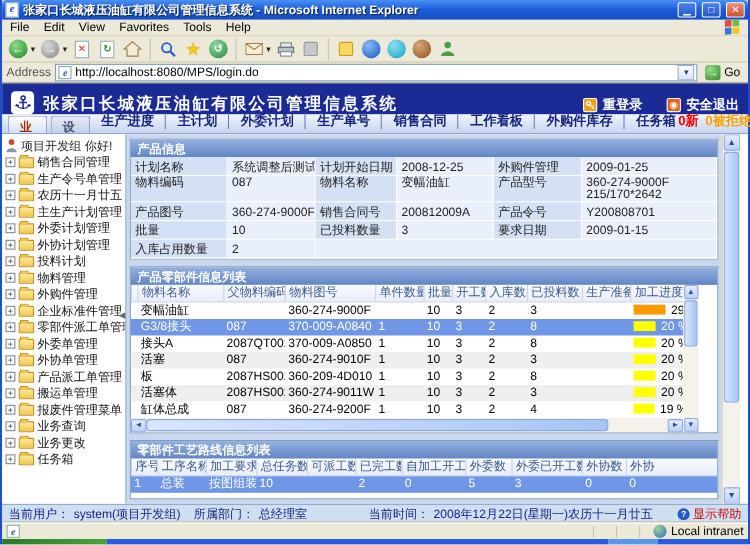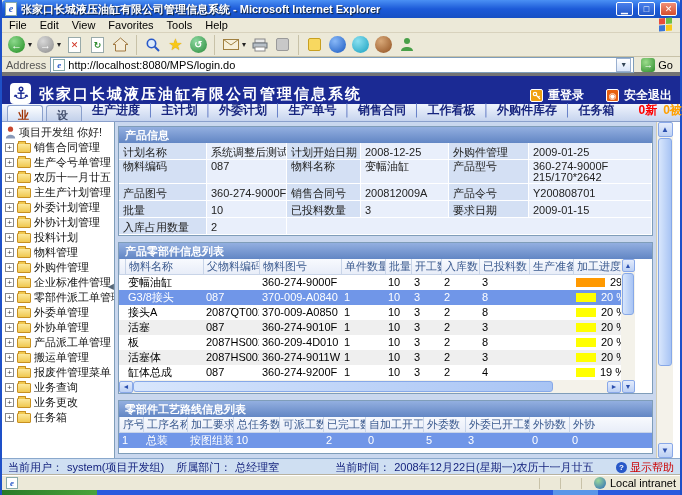--- a/index.html
+++ b/index.html
@@ -27,21 +27,21 @@
 .circ.hist{background:radial-gradient(circle at 35% 30%,#8cd8a0,#2a8a3a);font-size:10px}
 .circ.msn{background:radial-gradient(circle at 35% 30%,#88b8f8,#1858c0)}
 .circ.media{background:radial-gradient(circle at 35% 30%,#8ae0f0,#18a0c0)}
 .circ.research{background:radial-gradient(circle at 35% 30%,#d8a878,#905020)}
 .pagic{width:13px;height:16px;background:#fff;border:1px solid #9aa;display:flex;align-items:center;justify-content:center;font-size:9px;font-weight:bold}
 .caret{font-size:8px;color:#222;margin-left:-2px}
 .tb-sep{width:1px;height:20px;background:#c8c2a8;margin:0 2px}
 .sq{width:13px;height:13px;border-radius:2px}
 .star{color:#f8c818;font-size:16px;text-shadow:0 0 1px #b08000}
 
-.addressbar{height:19px;display:flex;align-items:center;gap:4px;padding:0 4px;background:#ece9d8;border-bottom:4px solid #737373}
+.addressbar{height:19px;display:flex;align-items:center;gap:4px;padding:0 4px;background:#ece9d8;border-bottom:1px solid #737373}
 .addr-label{color:#555}
 .addr-input{flex:1;height:16px;background:#fff;border:1px solid #7f9db9;display:flex;align-items:center;padding:0 2px;gap:3px}
 .addr-input .url{color:#000;white-space:nowrap;overflow:hidden}
 .addr-drop{width:15px;height:14px;background:linear-gradient(#fff,#d8e4f8);border:1px solid #9ab0d0;font-size:7px;color:#345;display:flex;align-items:center;justify-content:center;margin-left:auto}
 .gobtn{display:flex;align-items:center;gap:3px;padding:0 3px}
 .goarrow{width:14px;height:14px;border-radius:3px;background:radial-gradient(circle at 35% 30%,#9cdc8c,#2a8a2a);color:#fff;font-size:9px;font-weight:bold;display:flex;align-items:center;justify-content:center}
 
 .app-header{height:28px;background:#1b2a94;display:flex;align-items:flex-end;padding:0 8px;gap:8px}
 .logo{width:21px;height:21px;background:#fff;border-radius:4px;display:flex;align-items:center;justify-content:center}
 .app-title{color:#fff;font-size:15px;font-weight:bold;letter-spacing:2px;flex:1;white-space:nowrap;overflow:hidden}
@@ -51,21 +51,21 @@
 .hic.power{background:#e86010;color:#fff;font-size:9px;font-weight:bold}
 
 .strip{height:18px;background:linear-gradient(180deg,#f0f4fd,#c6d4ee);display:flex;align-items:flex-end;border-bottom:1px solid #8aa0cc}
 .tabs{width:131px;display:flex;gap:3px;padding-left:5px}
 .tab{height:16px;padding:2px 10px 0;font-size:11px;font-weight:bold;border:1px solid #8aa0cc;border-bottom:none;border-radius:3px 3px 0 0;background:linear-gradient(#fdfeff,#d4e0f4);letter-spacing:3px}
 .tab.active{color:#a03000}
 .tab.inactive{color:#44506e;background:linear-gradient(#e6ebf6,#c2d0ea)}
 .nav{flex:1;display:flex;align-items:center;font-size:12px;font-weight:bold;color:#16247e;padding:0 0 2px 10px;white-space:nowrap}
 .nav-item{cursor:pointer}
 .nav-item:not(.last)::after{content:"│";color:#5570c0;margin:0 7px;font-weight:normal}
-.badge-new{color:#ff0000;margin-left:24px}
+.badge-new{color:#ff0000;margin-left:2px}
 .badge-rej{color:#ffa000;margin-left:6px}
 
 .bodyrow{flex:1;display:flex;overflow:hidden;background:#fff}
 .sidebar{width:113px;background:#fff;border-right:1px solid #7f9db9;padding:2px 0 0 3px;overflow:hidden;position:relative}
 .tree-root{display:flex;align-items:center;gap:3px;height:16px;color:#222}
 .tree-item{display:flex;align-items:center;gap:3px;height:15px;cursor:pointer;white-space:nowrap}
 .plus{width:9px;height:9px;border:1px solid #888;background:#fff;color:#444;font-size:8px;line-height:7px;text-align:center;flex:none}
 .folder{width:14px;height:10px;background:linear-gradient(#fce89c,#f0c850);border:1px solid #c89020;border-radius:1px;position:relative;flex:none}
 .folder::before{content:"";position:absolute;top:-3px;left:0;width:6px;height:2px;background:#f0c850;border:1px solid #c89020;border-bottom:none;border-radius:1px 1px 0 0}
 .tree-label{color:#111}

